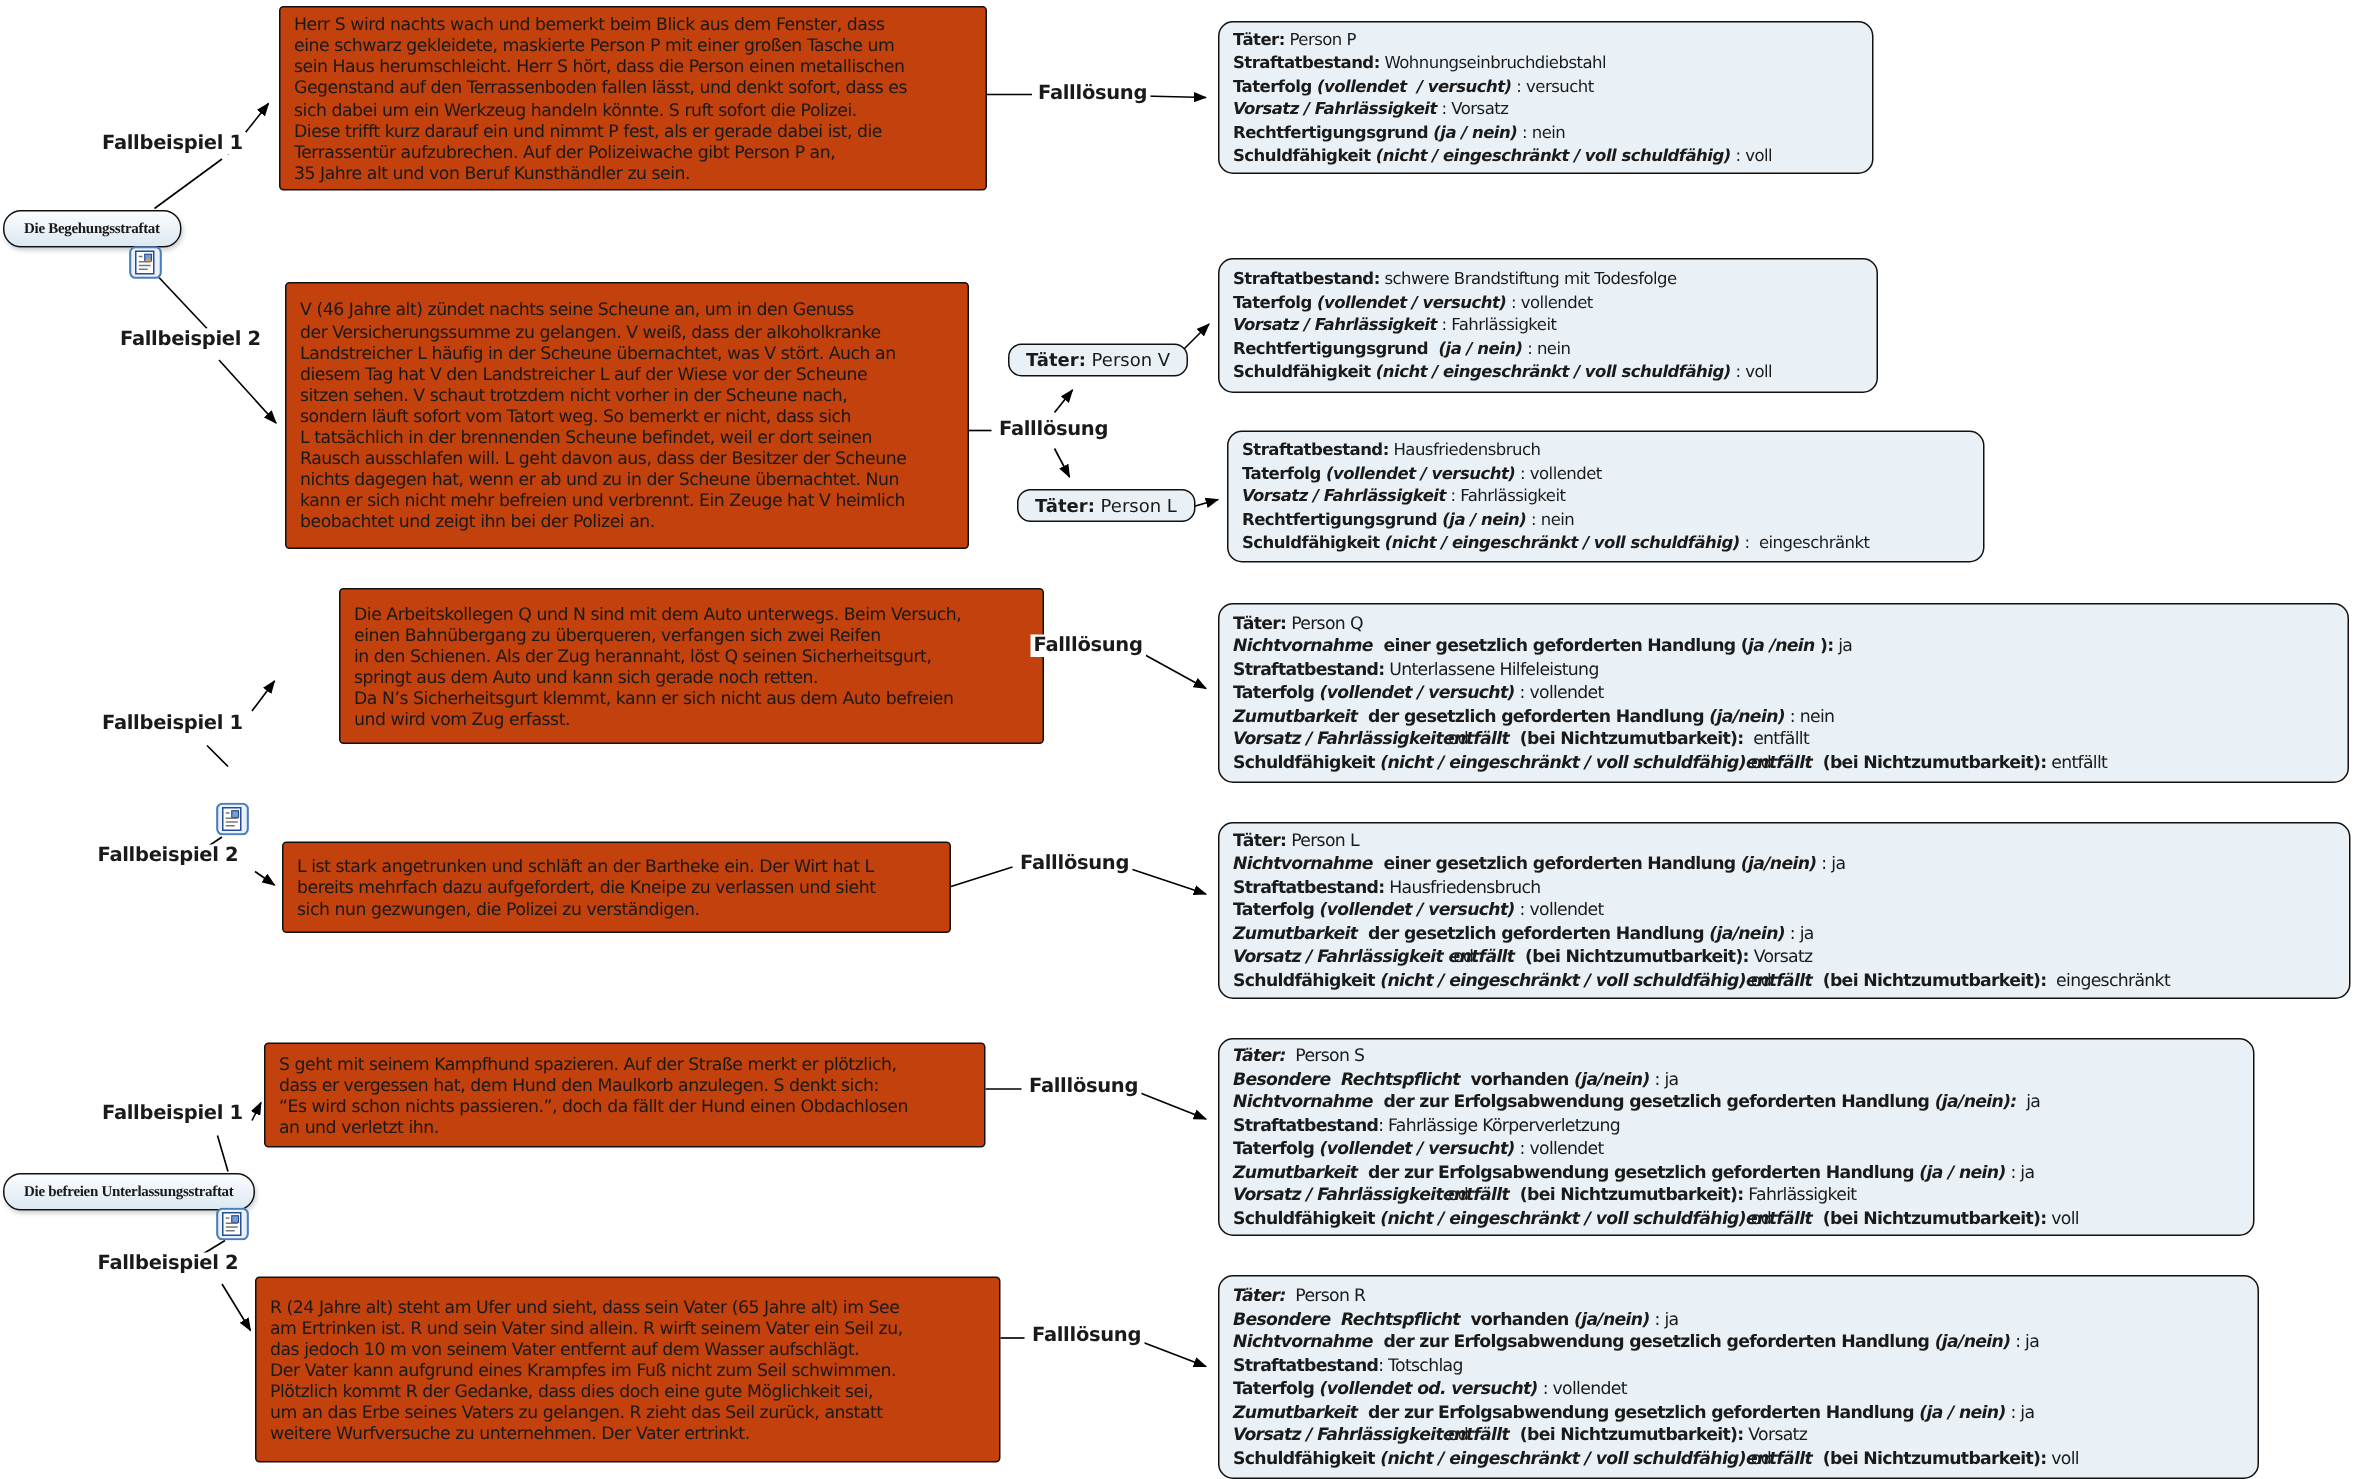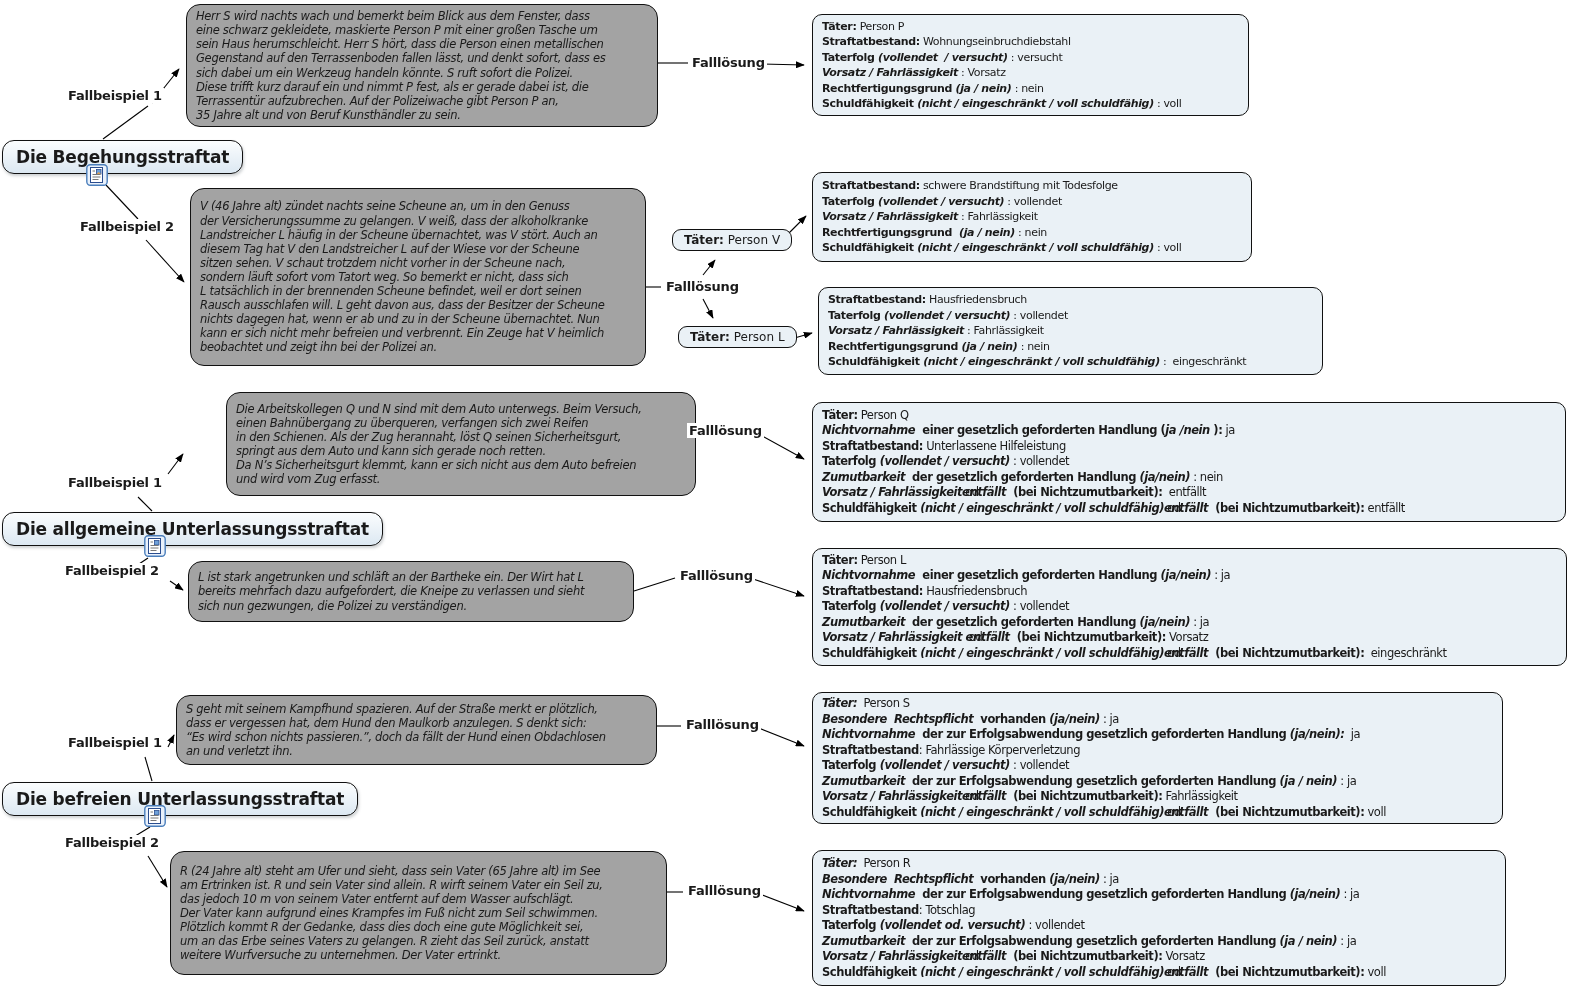--- a/index.html
+++ b/index.html
@@ -6,29 +6,30 @@
   html,body{margin:0;padding:0;background:#fff;}
   #canvas{
     position:relative;width:1569px;height:986px;background:#fff;overflow:hidden;
     font-family:"DejaVu Sans","Liberation Sans",sans-serif;color:#1a1a1a;
   }
   #edges{position:absolute;left:0;top:0;width:1569px;height:986px;pointer-events:none;}
   .n{position:absolute;box-sizing:border-box;}
   .topic{
     background:linear-gradient(#fbfdfe,#dce8f2);
     border:1.4px solid #111;border-radius:12px;
-    font-weight:bold;font-size:17px;letter-spacing:-0.2px;
+    font-weight:bold;font-size:10px;letter-spacing:-0.2px;
     padding:6px 13px;white-space:nowrap;z-index:3;
     box-shadow:1px 2px 3px rgba(60,70,80,0.25);
+    font-family:Liberation Serif, serif;
   }
   .case-box{
-    background:#a3a3a3;border:1.2px solid #111;border-radius:14px;
+    background:#c2410c;border:1.2px solid #111;border-radius:3px;
     font-size:11.5px;letter-spacing:-0.3px;line-height:14.1px;
     padding:5px 9px;white-space:pre;overflow:hidden;z-index:2;
-    display:flex;flex-direction:column;justify-content:center;font-style:italic;
+    display:flex;flex-direction:column;justify-content:center;
   }
   .sol-box{
     background:#eaf1f6;border:1.2px solid #111;border-radius:10px;
     font-size:11px;letter-spacing:-0.35px;line-height:15.5px;
     padding:5px 9px;overflow:hidden;z-index:2;
     display:flex;flex-direction:column;justify-content:center;
   }
   .sol-box.wide{font-size:11.5px;letter-spacing:-0.45px;}
   .rl{white-space:pre;}
   .rl .b{font-weight:bold;}
@@ -146,21 +147,20 @@
       <div class="rl"><span class="b">Schuldfähigkeit </span><span class="bi">(nicht / eingeschränkt / voll schuldfähig)</span><span class="n"> : voll</span></div>
     </div>
   <div class="n sol-box" style="left:818px;top:287px;width:505px;height:88px;">
       <div class="rl"><span class="b">Straftatbestand:</span><span class="n"> Hausfriedensbruch</span></div>
       <div class="rl"><span class="b">Taterfolg </span><span class="bi">(vollendet / versucht)</span><span class="n"> : vollendet</span></div>
       <div class="rl"><span class="bi">Vorsatz / Fahrlässigkeit</span><span class="n"> : Fahrlässigkeit</span></div>
       <div class="rl"><span class="b">Rechtfertigungsgrund </span><span class="bi">(ja / nein)</span><span class="n"> : nein</span></div>
       <div class="rl"><span class="b">Schuldfähigkeit </span><span class="bi">(nicht / eingeschränkt / voll schuldfähig)</span><span class="n"> :  eingeschränkt</span></div>
     </div>
 
-  <div class="n topic" style="left:2px;top:512px;">Die allgemeine Unterlassungsstraftat</div>
   <div class="n note-icon" style="left:144px;top:535px;">
     <svg width="22" height="22" viewBox="0 0 22 22">
       <rect x="0.8" y="0.8" width="20.4" height="20.4" rx="3.5" fill="#e9f1fb" stroke="#4a7ebb" stroke-width="1.4"></rect>
       <rect x="4.5" y="3.5" width="12" height="15" fill="#fff" stroke="#2a4d8f" stroke-width="1"></rect>
       <rect x="10.5" y="5.5" width="4.5" height="4.5" fill="#6fa0d8" stroke="#2a4d8f" stroke-width="0.8"></rect>
       <line x1="6.5" y1="7" x2="9" y2="7" stroke="#777" stroke-width="1"></line>
       <line x1="6.5" y1="10.5" x2="14.5" y2="10.5" stroke="#777" stroke-width="1"></line>
       <line x1="6.5" y1="13" x2="14.5" y2="13" stroke="#777" stroke-width="1"></line>
       <line x1="6.5" y1="15.5" x2="12.5" y2="15.5" stroke="#777" stroke-width="1"></line>
     </svg>

